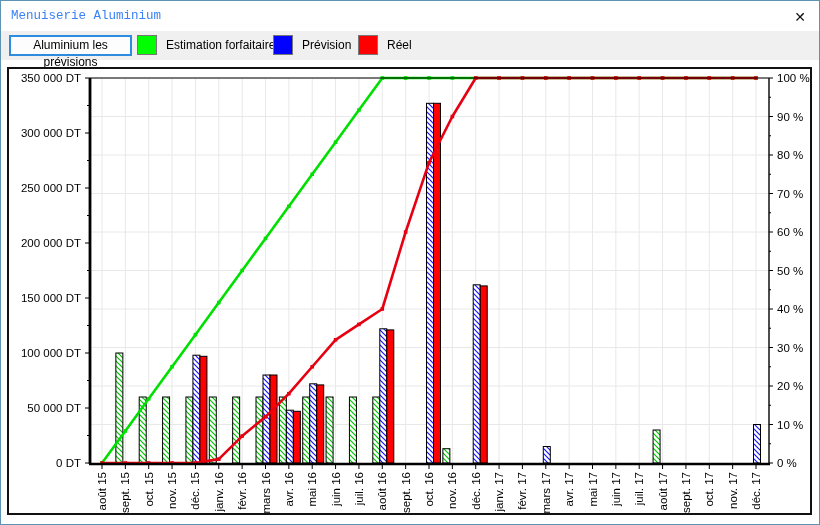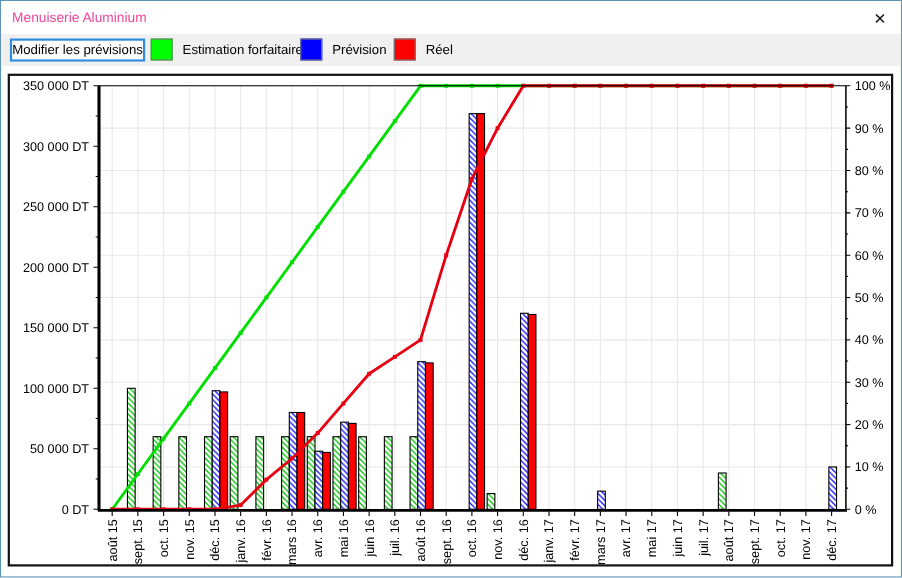--- a/index.html
+++ b/index.html
@@ -1,20 +1,20 @@
 <!DOCTYPE html>
 <html><head>
 <meta charset="utf-8">
 <style>
   html,body{margin:0;padding:0;width:820px;height:525px;overflow:hidden;
     font-family:"Liberation Sans",sans-serif;background:#fff;}
   #window{position:absolute;left:0;top:0;width:818px;height:523px;
     border:1px solid #5f93b4;background:#fff;}
   #titlebar{position:absolute;left:0;top:0;width:100%;height:30px;background:#fff;}
-  #title{position:absolute;left:10px;top:8px;font-size:12.5px;color:#ec4899;}
+  #title{position:absolute;left:10px;top:8px;font-size:12.5px;color:#3b82f6;font-family:Liberation Mono, monospace;}
   #close-btn{position:absolute;right:8px;top:6px;width:22px;height:20px;
     text-align:center;line-height:20px;font-size:14px;color:#111;cursor:pointer;}
   #toolbar{position:absolute;left:0;top:30px;width:100%;height:29px;background:#f0f0f0;}
   #modify-btn{position:absolute;left:8px;top:4px;width:123px;height:21px;
     background:#fdfdfd;border:2px solid #2d8ce0;box-sizing:border-box;
     font-size:12px;color:#000;text-align:center;line-height:17px;cursor:pointer;
     font-family:"Liberation Sans",sans-serif;padding:0;}
   .legend-item{position:absolute;top:4px;height:20px;}
   .legend-swatch{position:absolute;left:0;top:0;width:18px;height:18px;border:1px solid #777;}
   .legend-label{position:absolute;left:29px;top:0;font-size:12px;line-height:20px;
@@ -29,21 +29,21 @@
 </style>
 </head>
 <body>
 
 <div id="window">
   <div id="titlebar">
     <span id="title">Menuiserie Aluminium</span>
     <span id="close-btn">✕</span>
   </div>
   <div id="toolbar">
-    <button id="modify-btn">Modifier les prévisions</button>
+    <button id="modify-btn">Aluminium les prévisions</button>
     <div class="legend-item" id="legend-estimation">
       <span class="legend-swatch" style="background: rgb(0, 255, 0);"></span>
       <span class="legend-label">Estimation forfaitaire</span>
     </div>
     <div class="legend-item" id="legend-prevision">
       <span class="legend-swatch" style="background: rgb(0, 0, 255);"></span>
       <span class="legend-label">Prévision</span>
     </div>
     <div class="legend-item" id="legend-reel">
       <span class="legend-swatch" style="background: rgb(255, 0, 0);"></span>

